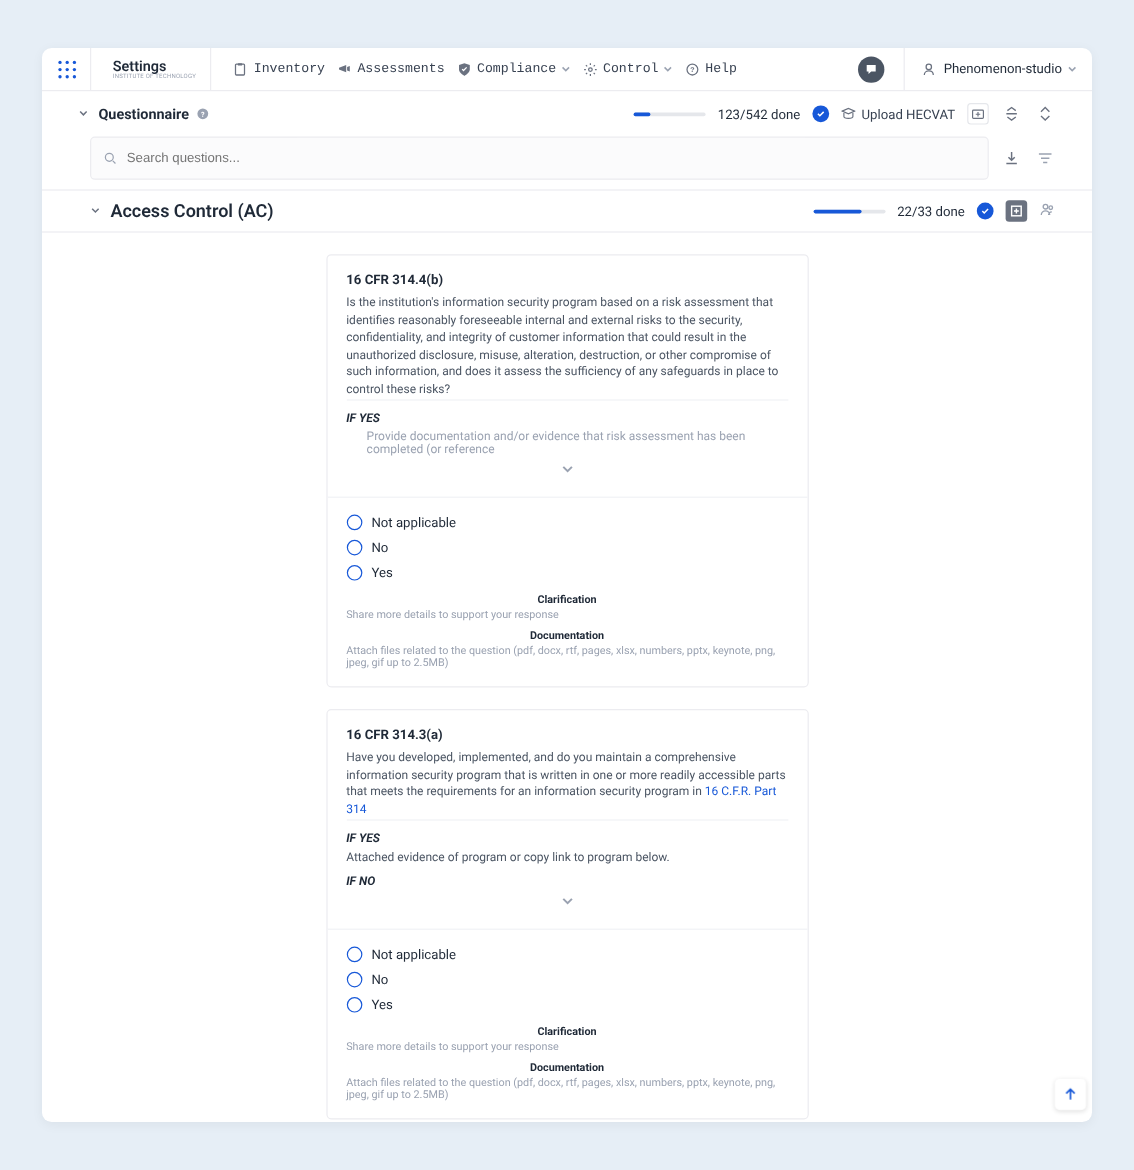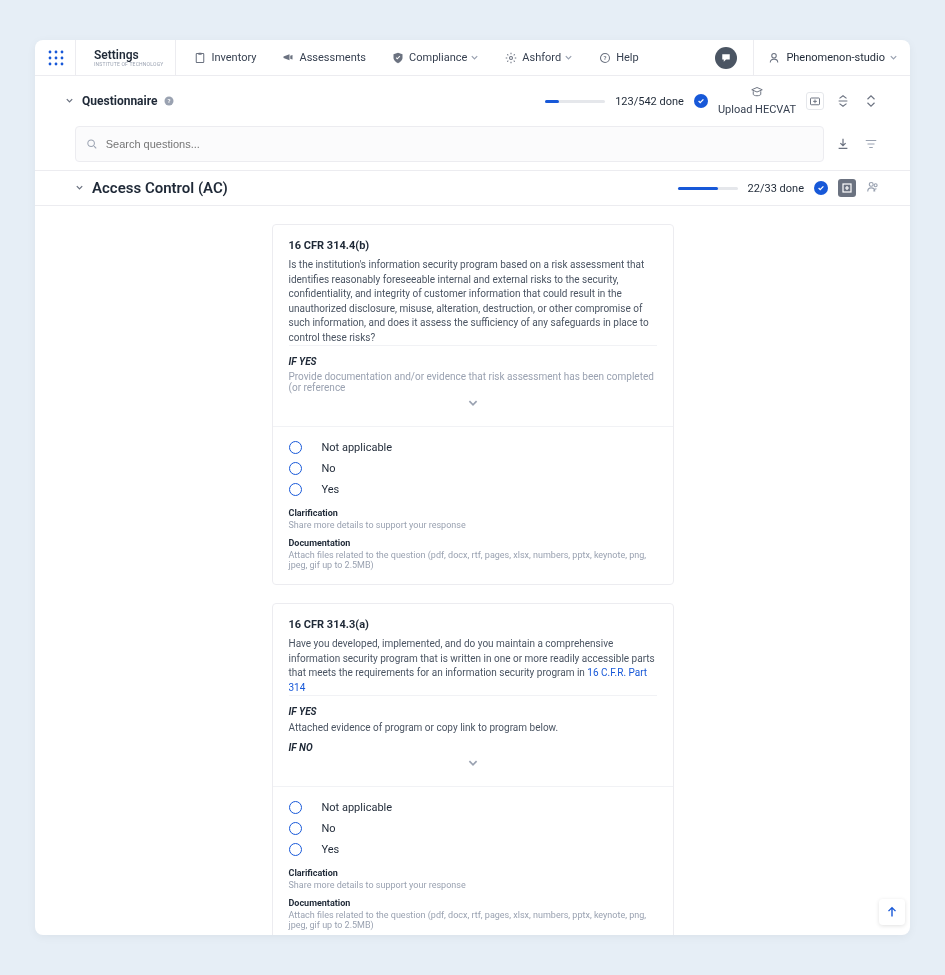--- a/index.html
+++ b/index.html
@@ -38,21 +38,21 @@
     height: 100%;
   }
   .brand-cell {
     display: flex; flex-direction: column; justify-content: center;
     padding: 0 12px;
     border-right: 1px solid #ececf0;
     height: 100%;
   }
   .brand-name { font-weight: 600; font-size: 12px; color: #1f2937; line-height: 1; }
   .brand-sub  { font-size: 5px; color: #9aa2b1; letter-spacing: .2px; }
-  .nav-items { display: flex; align-items: flex-start; gap: 26px; padding-left: 12px; }
+  .nav-items { display: flex; align-items: flex-start; gap: 10px; padding-left: 12px; font-family: Liberation Mono, monospace; }
   .nav-item {
     display: flex; align-items: center; gap: 5px;
     color: #374151; font-size: 11px; cursor: pointer;
   }
   .nav-item svg, .caret svg { display:block; }
   .caret { color: #9aa2b1; margin-left: -2px;}
   .spacer { flex: 1; }
   .chat-pill {
     width: 22px; height: 22px; border-radius: 50%;
     background: #4b5563; display:flex; align-items:center; justify-content:center;
@@ -106,29 +106,29 @@
   .qcard {
     border:1px solid #ececf0; border-radius:4px;
     margin: 18px auto 0 auto;
     width: 402px;
   }
   .qcard-top { padding: 14px 16px 10px 16px; border-bottom:1px solid #f1f2f5;}
   .qcode { font-weight:700; font-size:11px; margin-bottom:6px;}
   .qtext { font-size:10px; color:#4b5563; line-height:1.45;}
   .qlink { color:#1758d8; }
   .sub-hdr { font-weight:700; font-size:10px; border-top:1px solid #f1f2f5; padding-top:10px;font-style:italic;}
-  .sub-txt { font-size:10px; color:#9aa2b1; margin-top:4px;}
+  .sub-txt { font-size:10px; color:#9aa2b1; margin-top:4px;margin-left:17px;}
   .expand-row { text-align:center; padding:4px 0; color:#9aa2b1; cursor:pointer;}
   .qcard-bottom { padding: 10px 16px 14px 16px;}
-  .radio-row { display:flex; align-items:flex-start; gap:20px; padding:4px 0; cursor:pointer;}
+  .radio-row { display:flex; align-items:flex-start; gap:8px; padding:4px 0; cursor:pointer;}
   .radio-ring {
     width:13px; height:13px; border:1.5px solid #1758d8; border-radius:50%;
   }
   .radio-label { font-size:11px; color:#1f2937;}
-  .meta-hdr { font-weight:700; font-size:9px; margin-top:8px;}
+  .meta-hdr { font-weight:700; font-size:9px; margin-top:8px;text-align:center;}
   .meta-txt { font-size:9px; color:#9aa2b1; margin-top:2px;}
   
   .fab {
     position:absolute; right:40px; bottom:50px;
     width:26px; height:26px; border-radius:4px; background:#fff;
     box-shadow:0 1px 4px rgba(0,0,0,.12);
     display:flex; align-items:center; justify-content:center;
     color:#1758d8; cursor:pointer;
   }
   .grey-txt { color:#4b5563;}
@@ -184,21 +184,21 @@
             <svg width="9" height="9" viewBox="0 0 10 10">
               <path d="M2 3.5 L5 6.5 L8 3.5" stroke="#9aa2b1" stroke-width="1.4" fill="none"></path>
             </svg>
           </span>
       </div>
       <div class="nav-item">
         <svg width="12" height="12" viewBox="0 0 16 16">
             <circle cx="8" cy="8" r="2" fill="none" stroke="#6b7280" stroke-width="1.4"></circle>
             <path d="M8 1v2M8 13v2M1 8h2M13 8h2M3 3l1.4 1.4M11.6 11.6L13 13M13 3l-1.4 1.4M4.4 11.6L3 13" stroke="#6b7280" stroke-width="1.4"></path>
           </svg>
-        <span>Ashford</span>
+        <span>Control</span>
         <span class="caret">
             <svg width="9" height="9" viewBox="0 0 10 10">
               <path d="M2 3.5 L5 6.5 L8 3.5" stroke="#9aa2b1" stroke-width="1.4" fill="none"></path>
             </svg>
           </span>
       </div>
       <div class="nav-item">
         <svg width="12" height="12" viewBox="0 0 16 16">
             <circle cx="8" cy="8" r="6" fill="none" stroke="#6b7280" stroke-width="1.4"></circle>
             <text x="8" y="11" text-anchor="middle" font-size="8" fill="#6b7280" font-weight="bold">?</text>
@@ -244,21 +244,21 @@
         <div class="prog-track">
               <div class="prog-fill" style="width:23%"></div>
             </div>
       </div>
       <span class="done-txt">123/542 done</span>
       <span class="badge-circle badge-blue">
         <svg width="8" height="8" viewBox="0 0 10 10">
               <path d="M2 5l2 2 4-4" stroke="#fff" stroke-width="1.6" fill="none"></path>
             </svg>
       </span>
-      <div class="nav-item" style="gap:5px;flex-direction:column;">
+      <div class="nav-item" style="gap:5px;">
         <svg width="12" height="12" viewBox="0 0 16 16">
               <path d="M1 5l7-3 7 3-7 3z M3 7v4c0 1 2 2 5 2s5-1 5-2V7" fill="none" stroke="#6b7280" stroke-width="1.3"></path>
             </svg>
         <span>Upload HECVAT</span>
       </div>
       <span class="iconbtn box">
         <svg width="12" height="12" viewBox="0 0 16 16">
               <rect x="2" y="4" width="12" height="9" rx="1" fill="none" stroke="#6b7280" stroke-width="1.3"></rect>
               <path d="M8 6v5M5.5 8.5h5" stroke="#6b7280" stroke-width="1.3"></path>
             </svg>

